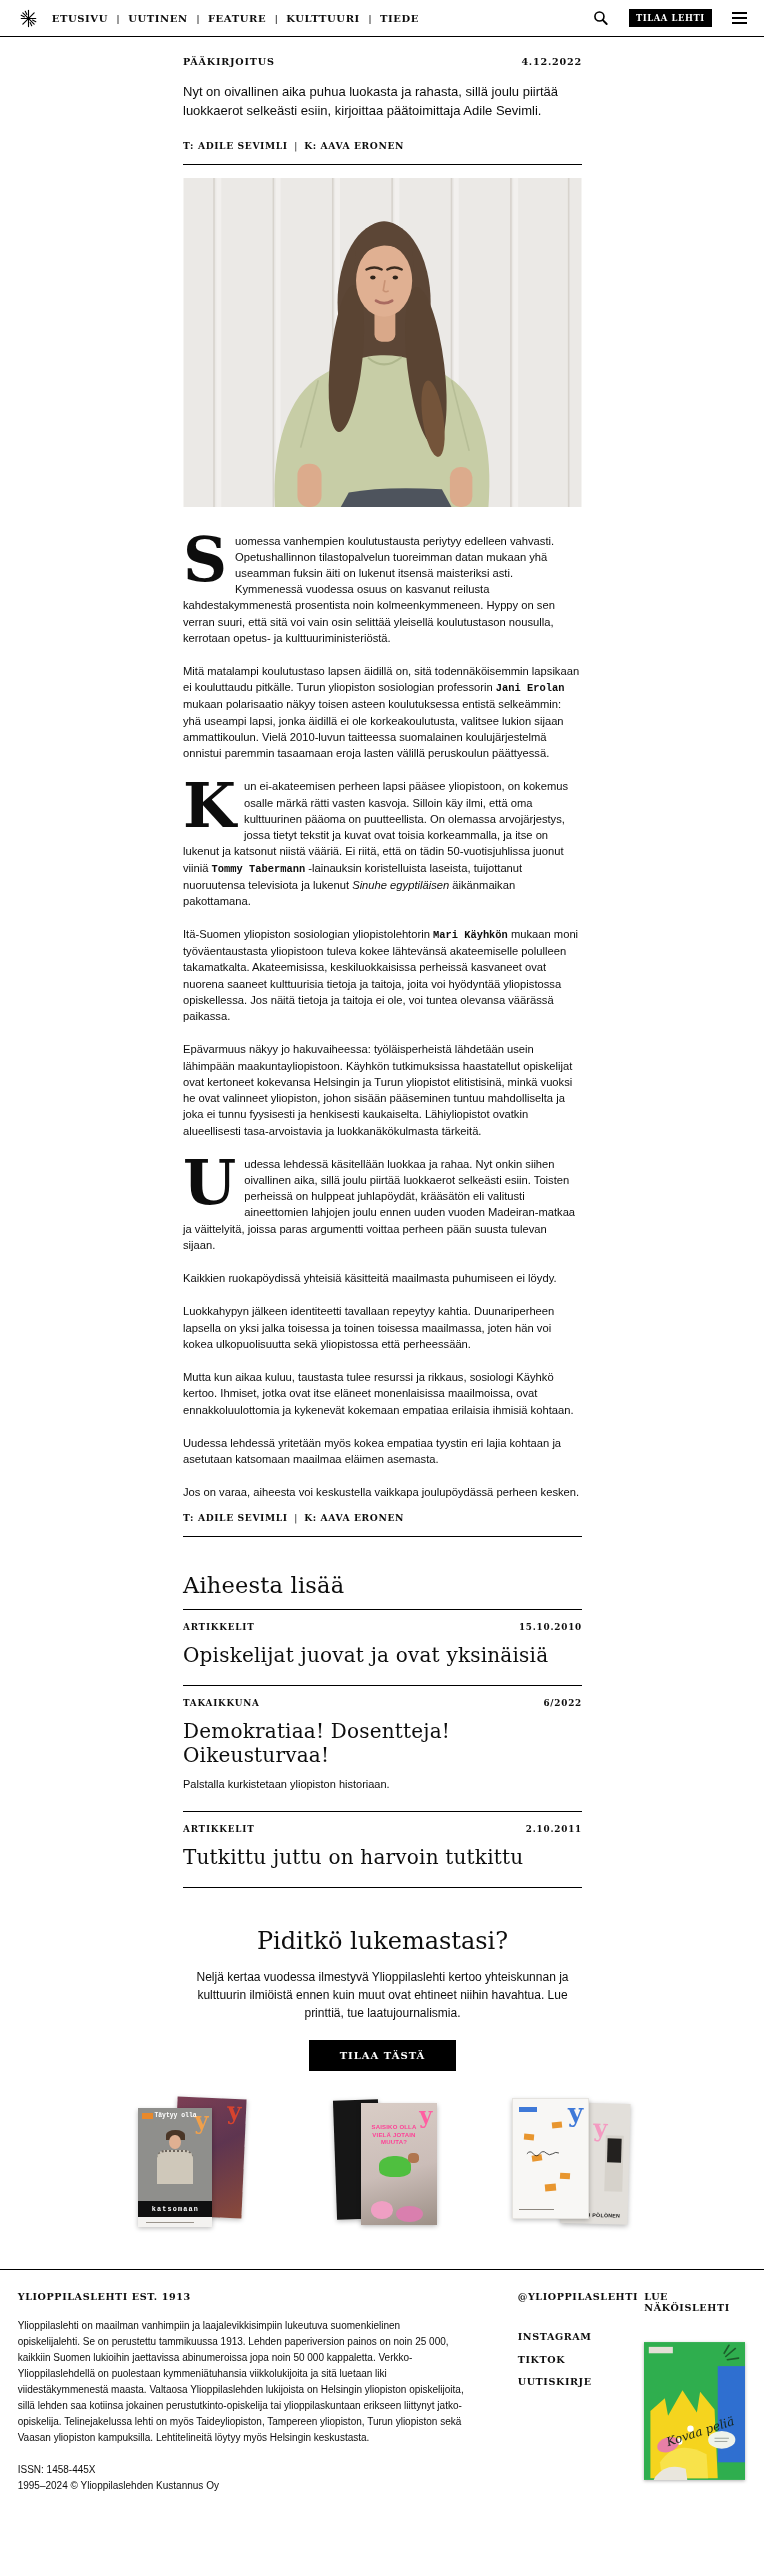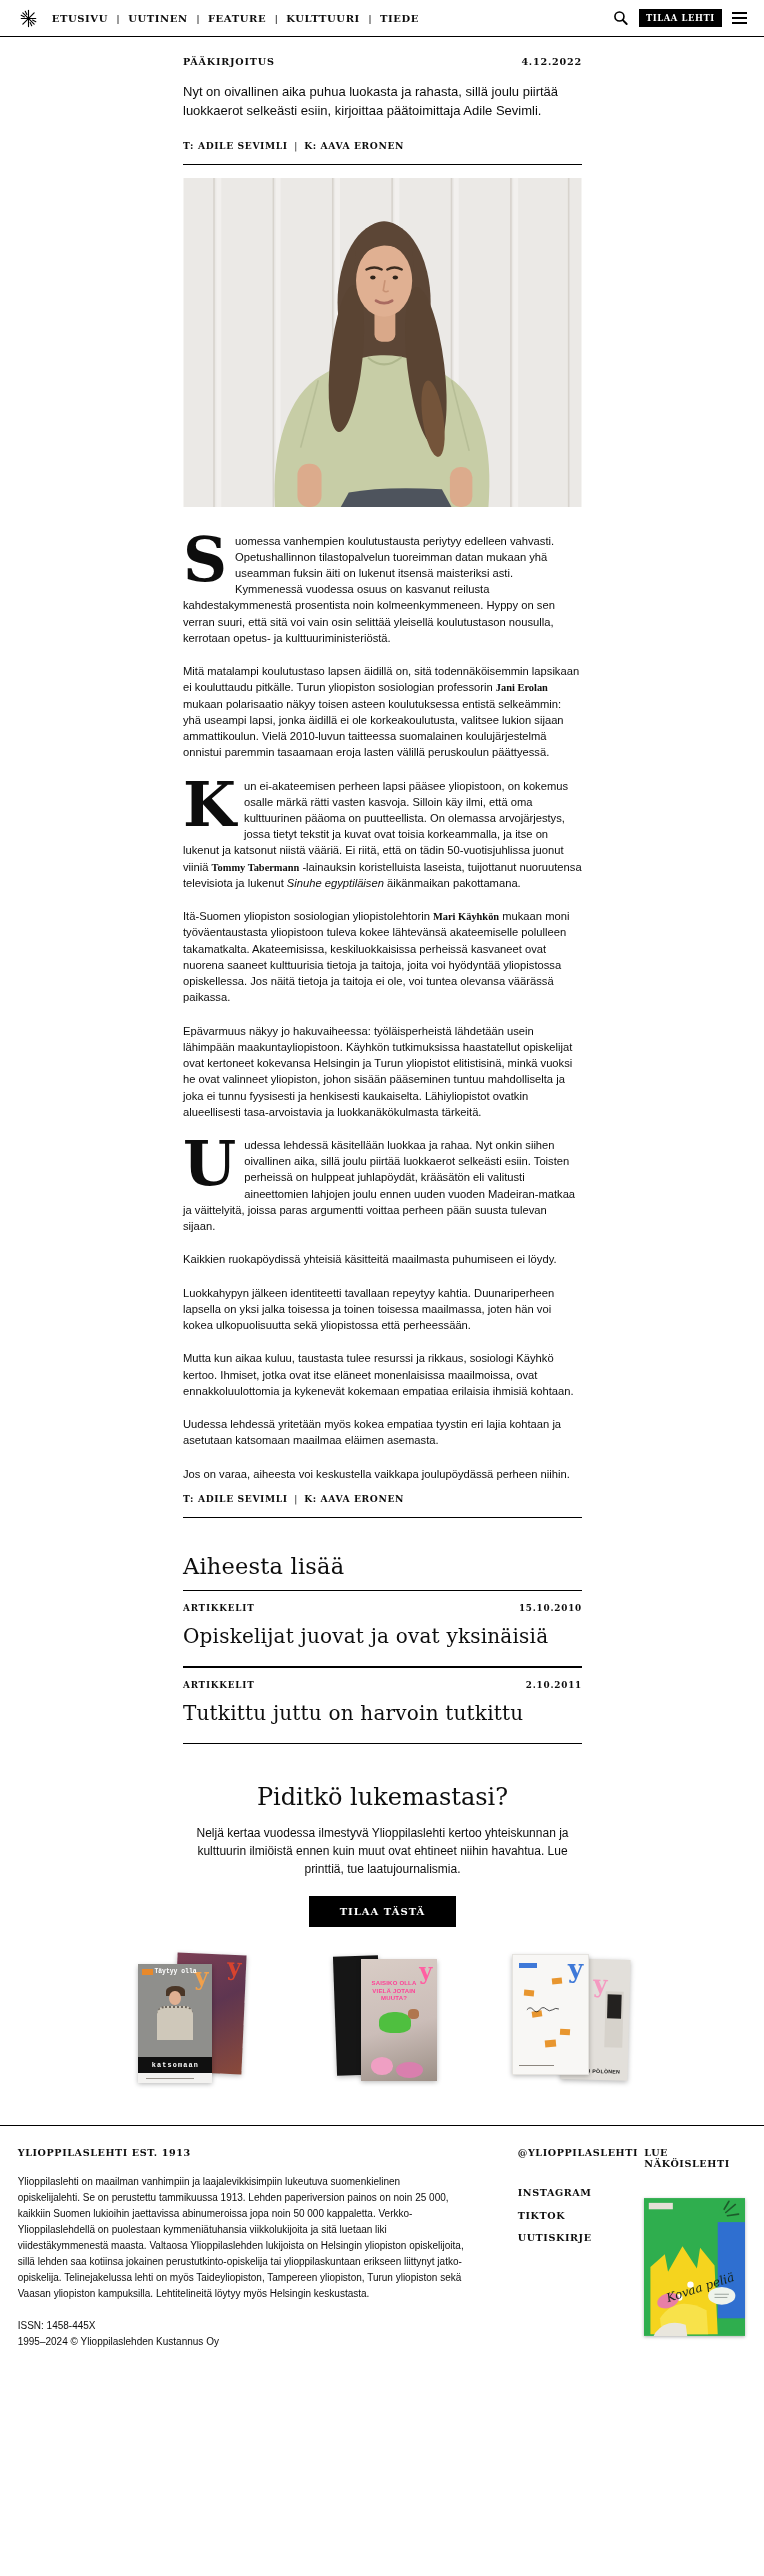--- a/index.html
+++ b/index.html
@@ -12,21 +12,21 @@
     display:flex; align-items:center; height:37px; padding:0 17.7px;
     border-bottom:1.6px solid #000;
   }
   .logo-wrap { display:flex; align-items:center; margin-right:13px; }
   nav.main { display:flex; align-items:center; }
   nav.main a {
     font-family:"DejaVu Serif", serif; font-weight:700; font-size:10px;
     letter-spacing:0.6px;
   }
   .navsep { margin:0 8.8px; font-size:9.6px; color:#000; font-weight:400; }
-  .header-right { margin-left:auto; display:flex; align-items:center; gap:10px; }
+  .header-right { margin-left:auto; display:flex; align-items:center; gap:20px; }
   .btn-sub {
     background:#000; color:#fff; font-family:"DejaVu Serif", serif; font-weight:700;
     font-size:8.4px; letter-spacing:0.6px; padding:4px 7.2px; display:inline-block;
   }
   .burger { display:inline-flex; flex-direction:column; gap:2.8px; cursor:pointer; }
   .burger span { display:block; width:15.3px; height:2.1px; background:#000; }
 
   
   .container { width:399px; margin:12px auto; }
   .kicker-row {
@@ -47,21 +47,21 @@
   hr.rule { border:0; border-top:1.6px solid #000; margin:13px 0 0; }
   figure.photo { margin:13px 0 0; padding:0; line-height:0; }
 
   .article-body { margin-top:26px; }
   p.body-p { font-size:11.2px; line-height:1.45; margin:0 0 17px; }
   p.body-p:last-child { margin-bottom:0; }
   .dropcap {
     float:left; font-family:"DejaVu Serif", serif; font-weight:700;
     font-size:61px; line-height:47px; padding:3.2px 8px 0 0;
   }
-  .b { font-family:Liberation Serif, serif; font-weight:700; font-size:10.4px; }
+  .b { font-family:Liberation Mono, monospace; font-weight:700; font-size:10.4px; }
   .i { font-style:italic; }
   .end-byline { margin-top:11.2px; }
 
   
   section.related { margin-top:35px; }
   section.related h2 {
     font-family:"DejaVu Serif", serif; font-weight:500; font-size:22.5px;
     margin:0 0 11.2px; letter-spacing:0.2px;
   }
   .rel-item { padding:12px 0 17.7px; }
@@ -287,41 +287,49 @@
         <p class="body-p"><span class="dropcap">U</span><span>udessa lehdessä käsitellään luokkaa ja rahaa. Nyt onkin siihen oivallinen aika, sillä joulu piirtää luokkaerot selkeästi esiin. Toisten perheissä on hulppeat juhlapöydät, krääsätön eli valitusti aineettomien lahjojen joulu ennen uuden vuoden Madeiran-matkaa ja väittelyitä, joissa paras argumentti voittaa perheen pään suusta tulevan sijaan.</span></p>
 
         <p class="body-p"><span>Kaikkien ruokapöydissä yhteisiä käsitteitä maailmasta puhumiseen ei löydy.</span></p>
 
         <p class="body-p"><span>Luokkahypyn jälkeen identiteetti tavallaan repeytyy kahtia. Duunariperheen lapsella on yksi jalka toisessa ja toinen toisessa maailmassa, joten hän voi kokea ulkopuolisuutta sekä yliopistossa että perheessään.</span></p>
 
         <p class="body-p"><span>Mutta kun aikaa kuluu, taustasta tulee resurssi ja rikkaus, sosiologi Käyhkö kertoo. Ihmiset, jotka ovat itse eläneet monenlaisissa maailmoissa, ovat ennakkoluulottomia ja kykenevät kokemaan empatiaa erilaisia ihmisiä kohtaan.</span></p>
 
         <p class="body-p"><span>Uudessa lehdessä yritetään myös kokea empatiaa tyystin eri lajia kohtaan ja asetutaan katsomaan maailmaa eläimen asemasta.</span></p>
 
-        <p class="body-p"><span>Jos on varaa, aiheesta voi keskustella vaikkapa joulupöydässä perheen niihin.</span></p>
+        <p class="body-p"><span>Jos on varaa, aiheesta voi keskustella vaikkapa joulupöydässä perheen kesken.</span></p>
       </div>
 
       <div class="byline end-byline">
         <span>T: ADILE SEVIMLI</span><span class="sep">|</span><span>K: AAVA ERONEN</span>
       </div>
       <hr class="rule">
 
       <section class="related">
         <h2>Aiheesta lisää</h2>
         <hr class="rule" style="margin-top:0;">
 
         <article class="rel-item">
           <div class="kicker-row">
             <span>ARTIKKELIT</span>
             <span>15.10.2010</span>
           </div>
           <h3>Opiskelijat juovat ja ovat yksinäisiä</h3>
         </article>
         <hr class="rule" style="margin-top:0;">
 
+        <article class="rel-item">
+          <div class="kicker-row">
+            <span>TAKAIKKUNA</span>
+            <span>6/2022</span>
+          </div>
+          <h3>Demokratiaa! Dosentteja! Oikeusturvaa!</h3>
+          <p class="rel-desc">Palstalla kurkistetaan yliopiston historiaan.</p>
+        </article>
         <hr class="rule" style="margin-top:0;">
 
         <article class="rel-item">
           <div class="kicker-row">
             <span>ARTIKKELIT</span>
             <span>2.10.2011</span>
           </div>
           <h3>Tutkittu juttu on harvoin tutkittu</h3>
         </article>
         <hr class="rule" style="margin-top:0;">

